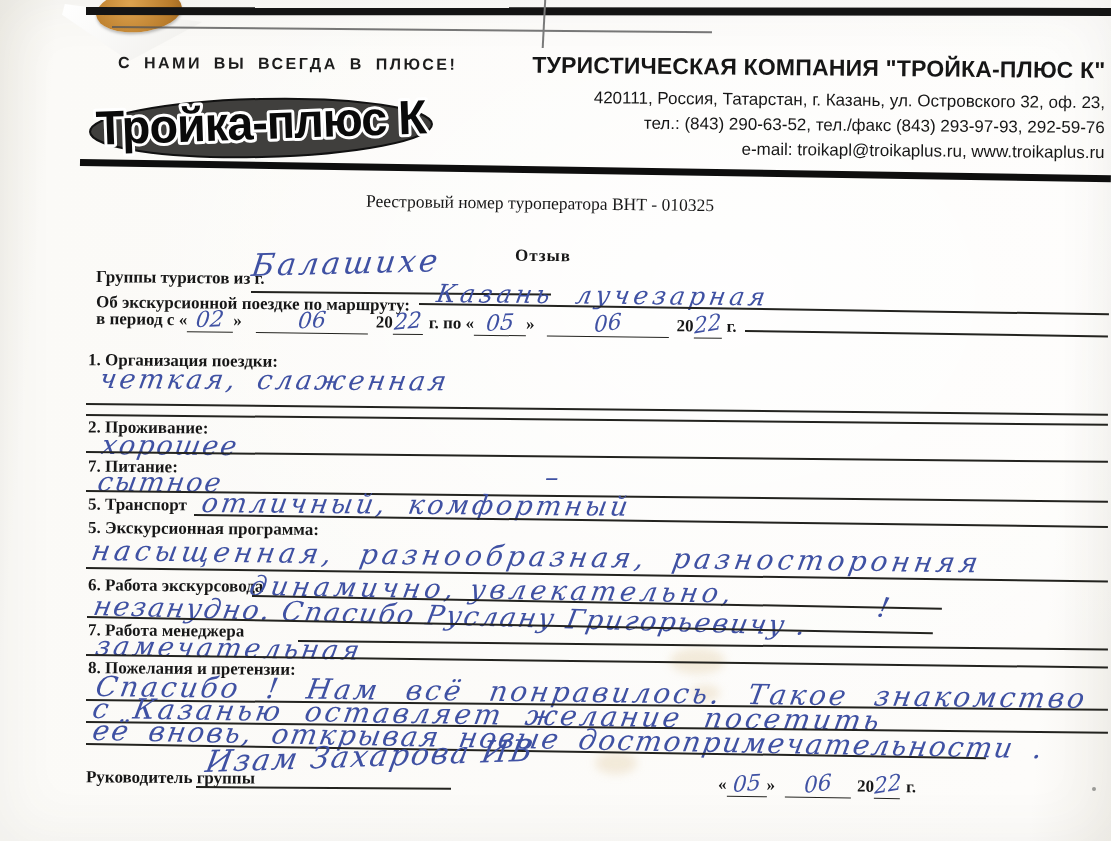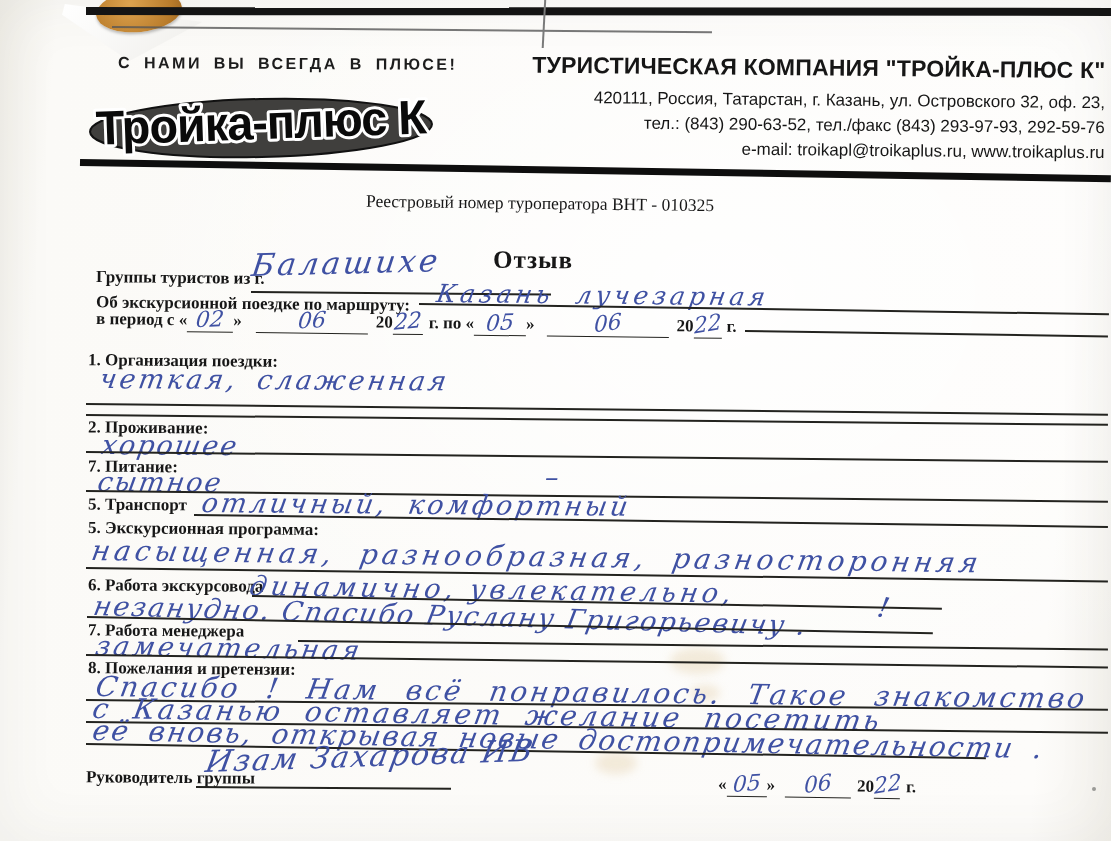--- a/index.html
+++ b/index.html
@@ -55,21 +55,21 @@
     <div class="nm">ТУРИСТИЧЕСКАЯ КОМПАНИЯ "ТРОЙКА-ПЛЮС К"</div>
     <div class="ln">420111, Россия, Татарстан, г. Казань, ул. Островского 32, оф. 23,</div>
     <div class="ln">тел.: (843) 290-63-52, тел./факс (843) 293-97-93, 292-59-76</div>
     <div class="ln">e-mail: troikapl@troikaplus.ru, www.troikaplus.ru</div>
   </div>
 
   <div class="abs rule" style="left:80px;top:159px;width:1031px;height:7px;background:#0e0e0e;transform:rotate(.9deg);"></div>
 
   <div class="abs p" style="left:310px;top:193px;width:460px;text-align:center;font-size:17.5px;transform:rotate(.7deg);">Реестровый номер туроператора ВНТ - 010325</div>
 
-  <div class="abs p b" style="left:493px;top:246px;font-size:25px;letter-spacing:1px;transform:rotate(.5deg);">Отзыв</div>
+  <div class="abs p b" style="left:515px;top:246px;font-size:17px;letter-spacing:1px;transform:rotate(.5deg);">Отзыв</div>
 
   <div class="abs p b" style="left:96px;top:268px;font-size:17px;transform:rotate(.6deg);">Группы туристов из г.</div>
   <div class="abs hand" style="left:252px;top:247px;font-size:31px;letter-spacing:3px;transform:rotate(-1.5deg) skewX(-9deg);">Балашихе</div>
   <div class="abs rule" style="left:251px;top:291px;width:300px;transform:rotate(.5deg);"></div>
 
   <div class="abs p b" style="left:96px;top:294px;font-size:17px;transform:rotate(.6deg);">Об экскурсионной поездке по маршруту:</div>
   <div class="abs hand" style="left:437px;top:279px;font-size:25px;letter-spacing:4px;word-spacing:10px;transform:rotate(.6deg) skewX(-9deg);">Казань лучезарная</div>
   <div class="abs rule" style="left:419px;top:303px;width:690px;transform:rotate(.85deg);"></div>
 
   <div class="abs" style="left:96px;top:313px;transform:rotate(.7deg);white-space:nowrap;">

